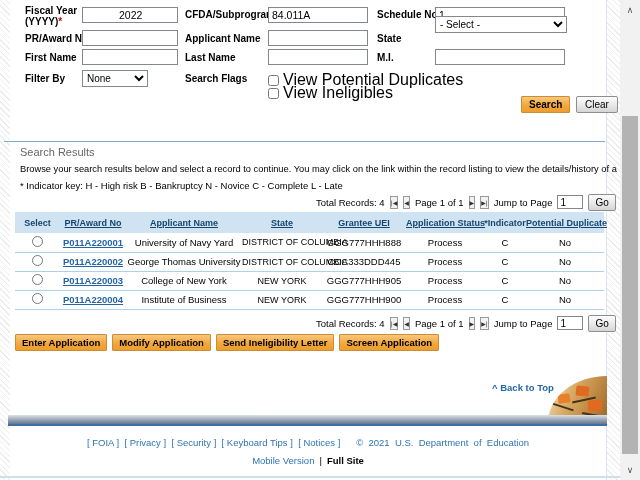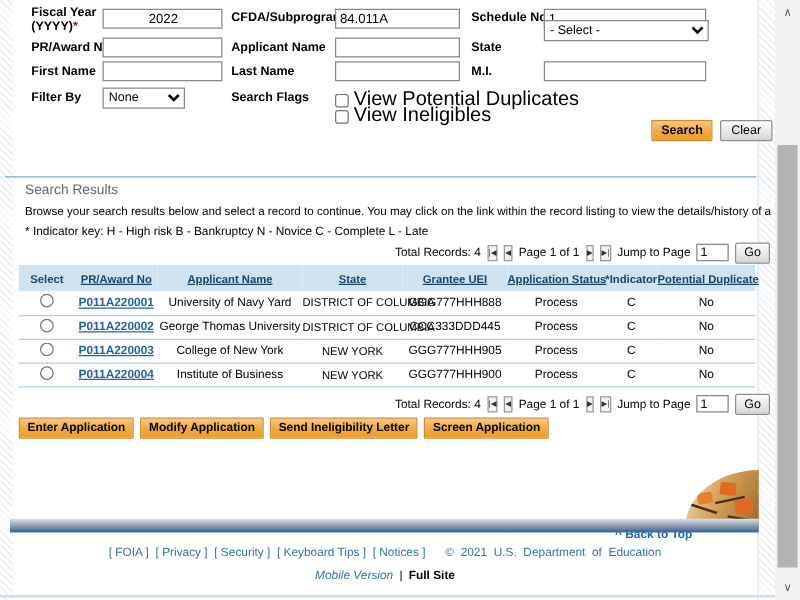--- a/index.html
+++ b/index.html
@@ -66,21 +66,21 @@
     border-bottom:1px solid #afd0e8; background:#fff; }
   #results-table td.state { font-size:9px; }
   #results-table td a, .award-link { color:#2464a8; text-decoration:underline; font-weight:bold;
     font-size:9.5px; cursor:pointer; }
   #results-table input[type=radio] { width:11px; height:11px; }
 
   #actions { position:absolute; left:15px; top:334px; display:flex; gap:5px; }
   .action-btn { font-size:9.5px; padding:2px 6px; }
 
   #back-top { position:absolute; left:492px; top:382px; color:#2268a8; font-weight:bold;
-    font-size:9.5px; cursor:pointer;margin-top:40px; }
+    font-size:9.5px; cursor:pointer; }
 
   
   #photo { position:absolute; left:548px; top:376px; width:59px; height:47px; z-index:1;
     border-top-left-radius:100% 100%; overflow:hidden;
     background:linear-gradient(115deg,#cfe4f2 0%,#e8d3a8 14%,#d9ad67 38%,#c08a44 68%,#96672e 100%); }
   .chair { position:absolute; background:#e06a1f; border-radius:2px 2px 1px 1px; }
   .chair.c1 { left:10px; top:18px; width:12px; height:9px; transform:rotate(-8deg); background:#e87f2a; }
   .chair.c2 { left:28px; top:10px; width:13px; height:10px; transform:rotate(6deg); }
   .chair.c3 { left:40px; top:24px; width:14px; height:11px; transform:rotate(-5deg); }
   .deskline { position:absolute; background:#4a3016; }
@@ -89,21 +89,21 @@
   .d3 { left:34px; top:38px; width:22px; height:2px; transform:rotate(10deg); }
 
   #footer-bar { position:absolute; left:8px; top:415px; width:599px; height:11px; z-index:2;
     background:linear-gradient(180deg,#dde2e8 0%,#aab6c2 40%,#7d90a4 75%,#65788f 100%);
     border-bottom:2px solid #3e6ea8; }
 
   #footer-links { position:absolute; left:10px; top:437px; width:596px; text-align:center;
     font-size:9.5px; color:#2e74b5; white-space:pre; }
   #footer-links .flink { cursor:pointer; }
   #footer-line2 { position:absolute; left:10px; top:455px; width:596px; text-align:center; font-size:9.5px; }
-  #footer-line2 .mobile { color:#2e74b5; cursor:pointer;font-style:italic; }
+  #footer-line2 .mobile { color:#2e74b5; cursor:pointer; }
   #footer-line2 .sep { color:#000; padding:0 5px; }
   #footer-line2 .full { color:#000; font-weight:bold; cursor:pointer; }
   #bottom-line { position:absolute; left:0; top:476px; width:620px; height:2px; background:#cde0ef; }
 </style>
 </head>
 <body>
 
 <div id="page">
 
   <div id="hatch-left" class="hatch"></div>

